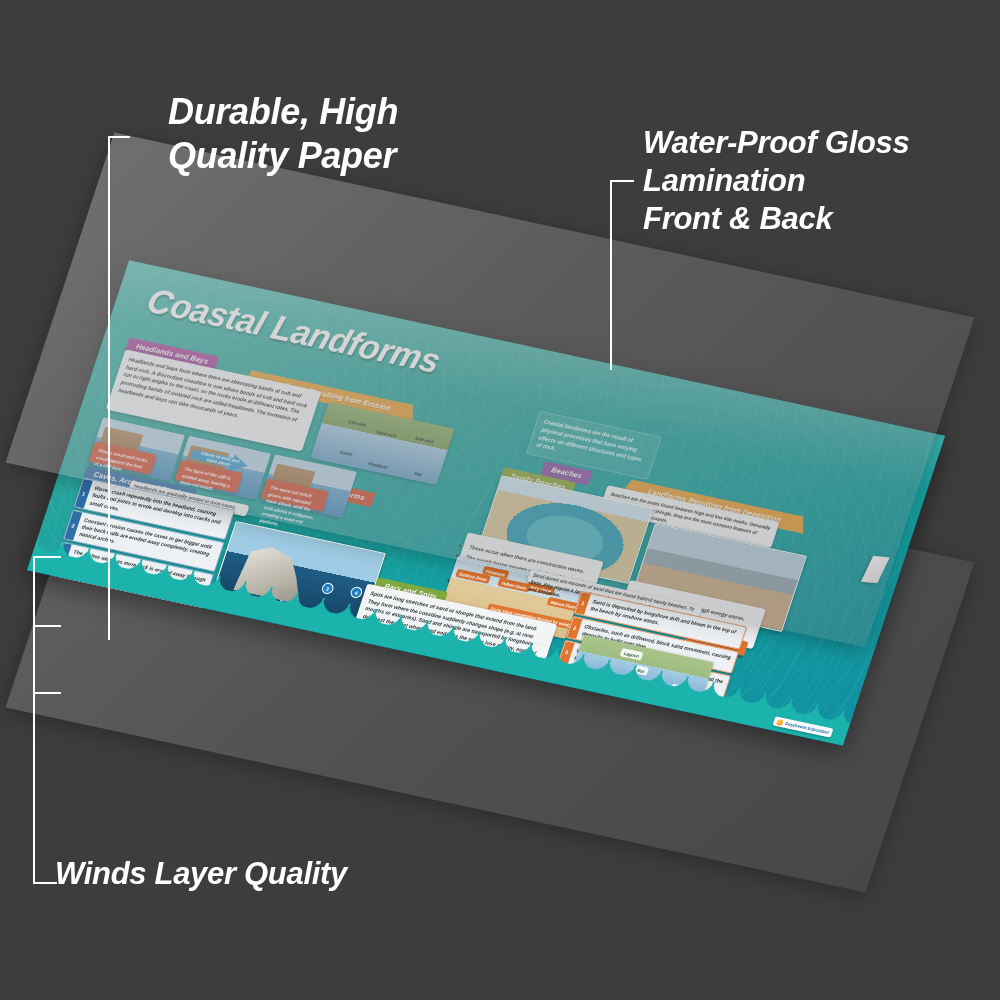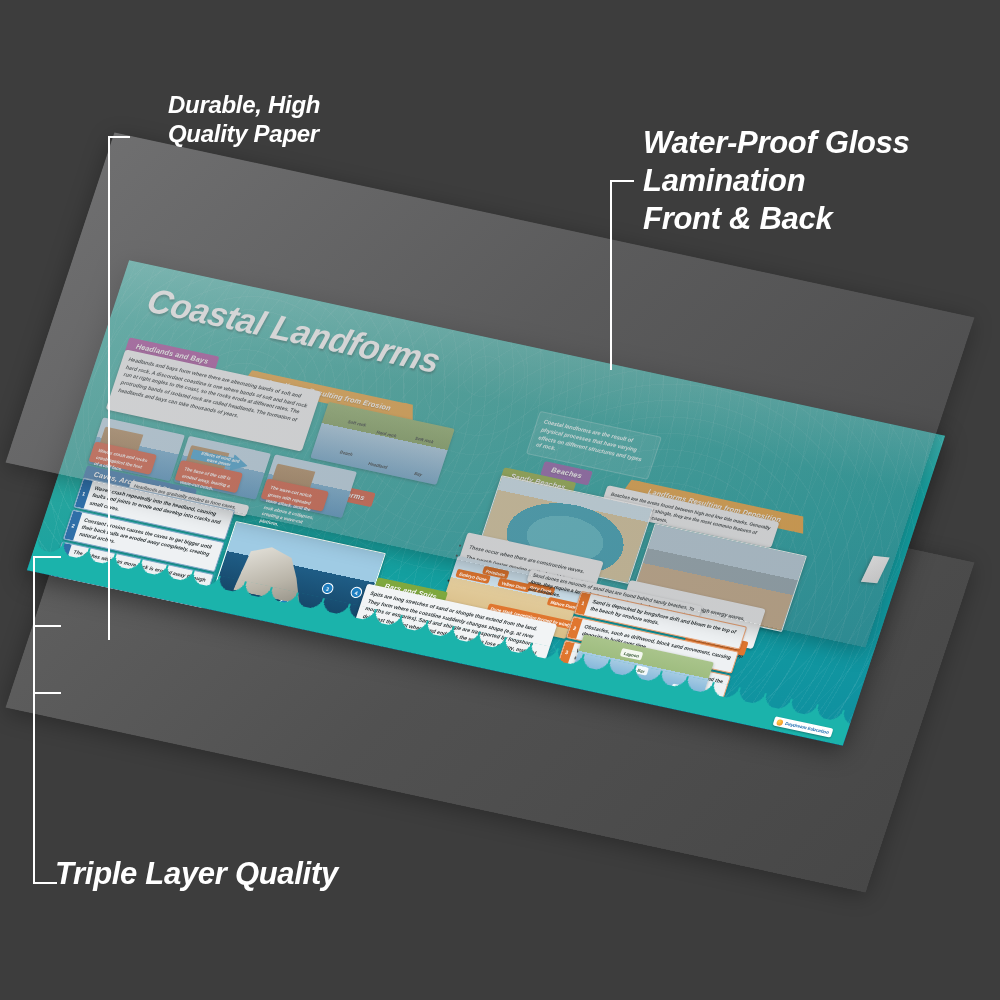--- a/index.html
+++ b/index.html
@@ -20,21 +20,21 @@
   
   .callout {
     position: absolute;
     color: #ffffff;
     font-style: italic;
     font-weight: bold;
     letter-spacing: -0.3px;
     line-height: 1.22;
     white-space: pre-line;
   }
-  #callout-paper  { left: 168px; top: 90px;  font-size: 24px; }
+  #callout-paper  { left: 168px; top: 90px;  font-size: 36px; }
   #callout-lam    { left: 643px; top: 124px; font-size: 31px; }
   #callout-triple { left: 55px;  top: 855px; font-size: 31px; }
 
   
   .leader { position: absolute; background: #ffffff; }
   #leader-paper-h  { left: 108px; top: 136px; width: 22px;  height: 2px; }
   #leader-paper-v  { left: 108px; top: 136px; width: 2px;   height: 504px; }
   #leader-lam-h    { left: 610px; top: 180px; width: 24px;  height: 2px; }
   #leader-lam-v    { left: 610px; top: 180px; width: 2px;   height: 190px; }
 
@@ -460,13 +460,13 @@
 <div class="leader" id="bracket-t1"></div>
 <div class="leader" id="bracket-t2"></div>
 <div class="leader" id="bracket-t3"></div>
 <div class="leader" id="bracket-t4"></div>
 
 <div class="callout" id="callout-paper">Durable, High
 Quality Paper</div>
 <div class="callout" id="callout-lam">Water-Proof Gloss
 Lamination
 Front &amp; Back</div>
-<div class="callout" id="callout-triple">Triple Layer Quality</div>
+<div class="callout" id="callout-triple">Winds Layer Quality</div>
 
 </body></html>

